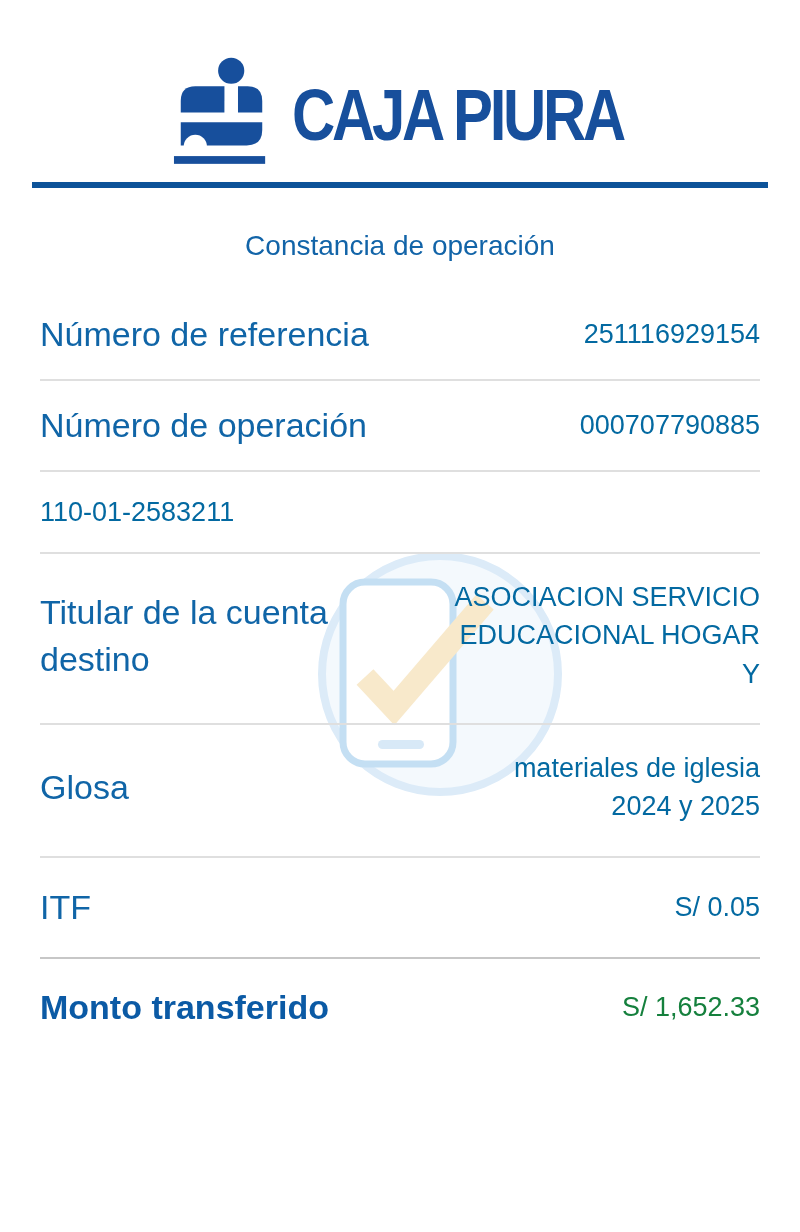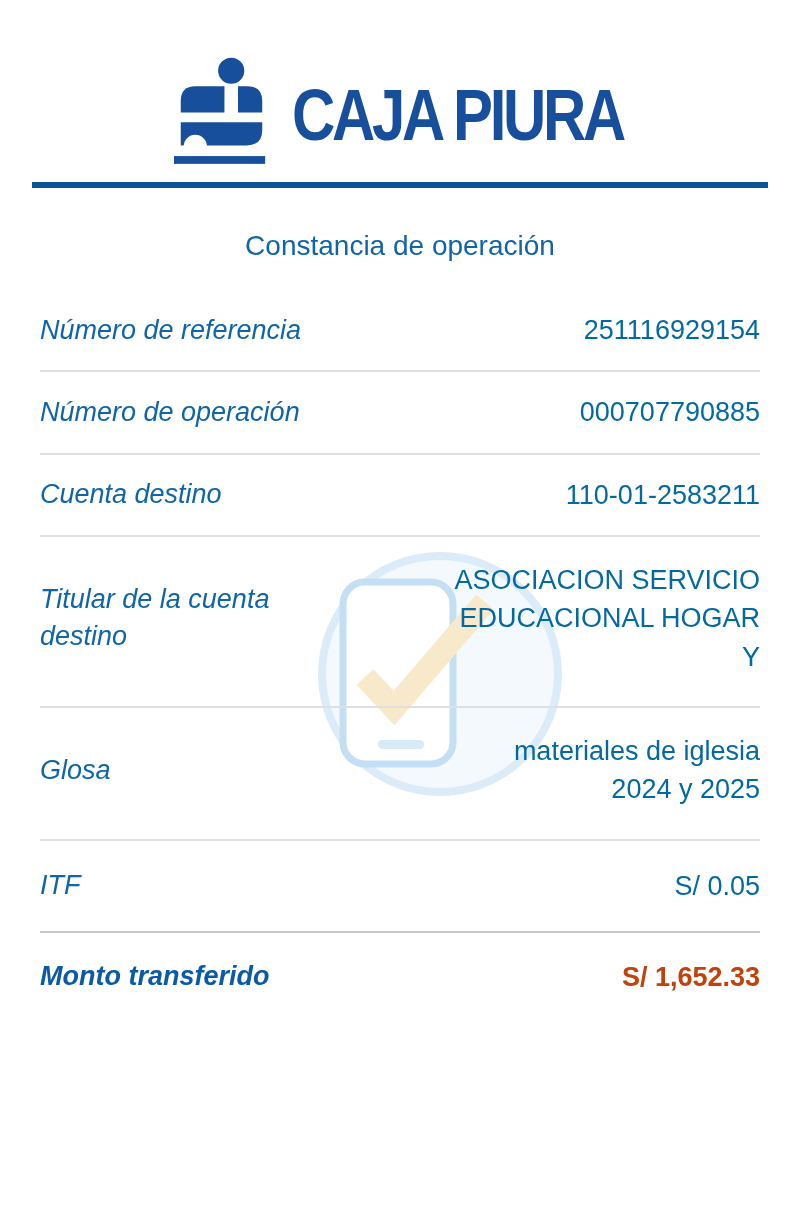--- a/index.html
+++ b/index.html
@@ -37,32 +37,32 @@
     margin: 42px 0 20px 0; text-align: center;
     font-size: 28px; font-weight: 400; color: #1264A8;
   }
 
   .rows { margin-top: 28px; }
   .row {
     display: flex; justify-content: space-between; align-items: center; gap: 18px;
     padding: 21px 0; border-bottom: 2px solid #dfdfdf;
   }
   .row .field-label {
-    color: #1065A7; font-size: 27px; line-height: 1.38;
-    white-space: pre-line; flex: 0 0 auto; max-width: 330px; font-style: italic;
+    color: #1065A7; font-size: 34px; line-height: 1.38;
+    white-space: pre-line; flex: 0 0 auto; max-width: 330px;
   }
   .row .field-value {
     color: #0369a1; font-size: 27px; line-height: 1.42;
     text-align: right; white-space: pre-line;
   }
   .row.tall { padding: 24px 0 30px 0; }
   .row.itf { padding: 26px 0; border-bottom: 2px solid #c7c7c7; }
   .row.total { border-bottom: none; padding: 25px 0; }
   .row.total .field-label { font-weight: 700; color: #0B5AA5; }
-  .row.total .field-value { font-weight: 700; color: #c2410c; }
+  .row.total .field-value { font-weight: 400; color: #15803d; }
 </style>
 </head>
 <body>
 
 <div class="sheet">
 
   <div class="watermark">
     <svg width="290" height="290" viewBox="0 0 290 290">
       <circle cx="145" cy="142" r="118" fill="rgba(216,234,249,0.28)" stroke="#DCEBF8" stroke-width="8"></circle>
       <rect x="48" y="50" width="110" height="182" rx="22" fill="#ffffff" stroke="#C4DFF3" stroke-width="7"></rect>
@@ -99,21 +99,20 @@
       </div>
 
       <div class="row">
         <div class="field-label">Número de operación</div>
         <div class="field-value">000707790885</div>
       </div>
 
 
 
       <div class="row">
-        <div class="field-label">Cuenta destino</div>
         <div class="field-value">110-01-2583211</div>
       </div>
 
       <div class="row tall">
         <div class="field-label">Titular de la cuenta
 destino</div>
         <div class="field-value">ASOCIACION SERVICIO
 EDUCACIONAL HOGAR
 Y</div>
       </div>

